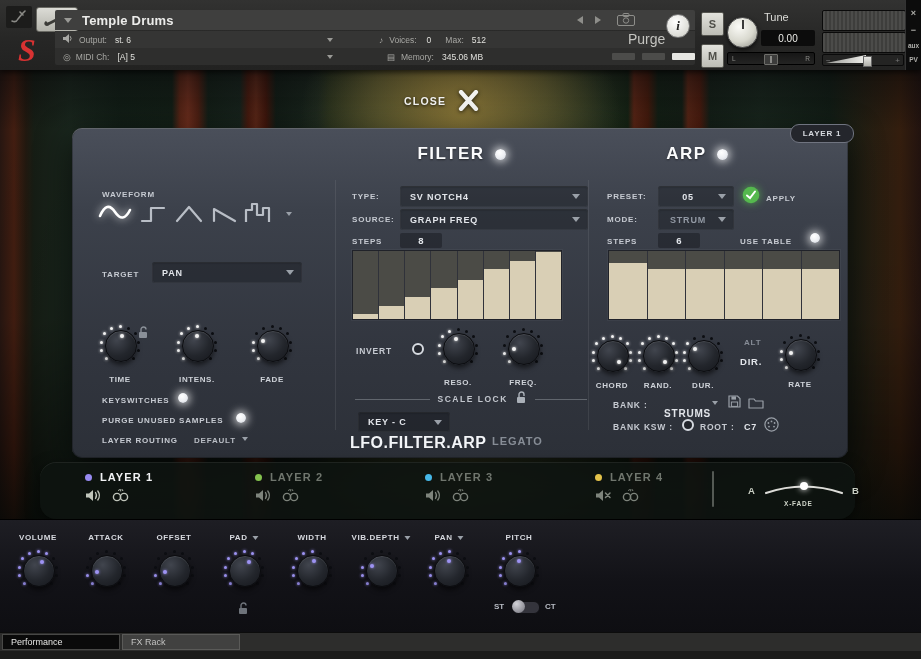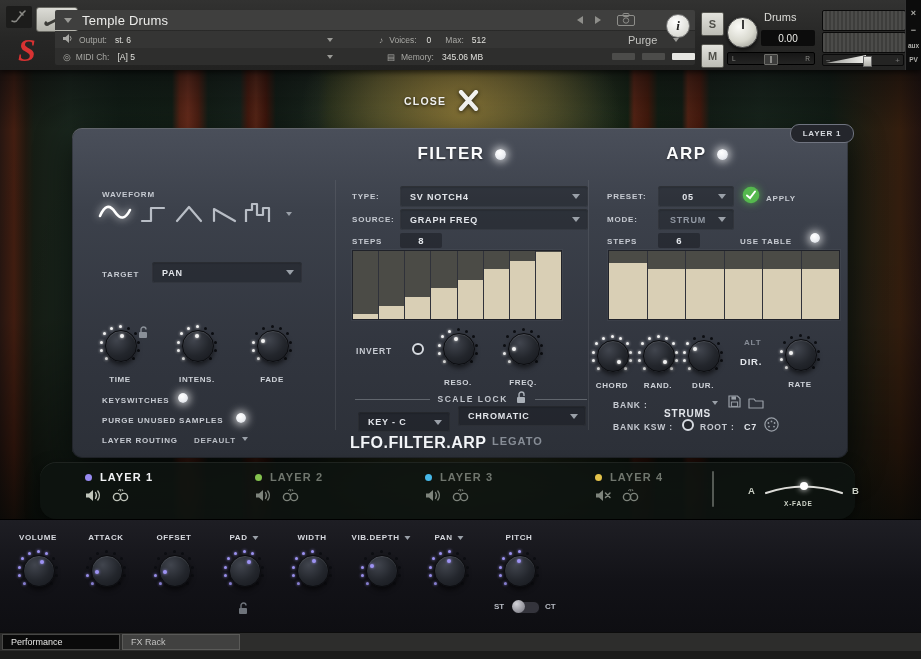--- a/index.html
+++ b/index.html
@@ -13,34 +13,34 @@
   .plugbox{position:absolute;left:6px;top:6px;width:26px;height:22px;background:#1c1c1b;border-radius:2px;
     display:flex;align-items:center;justify-content:center;}
   .wrenchbtn{position:absolute;left:36px;top:7px;width:40px;height:23px;border-radius:3px;
     background:linear-gradient(180deg,#dcdcd6,#b4b4ac);border:1px solid #6a6a64;
     display:flex;align-items:center;justify-content:center;}
   .slogo{position:absolute;left:4px;top:31px;width:46px;height:37px;display:flex;align-items:center;justify-content:center;}
   .hrow{position:absolute;left:55px;width:640px;display:flex;align-items:center;color:#b6b6b2;font-size:8.5px;}
   .rowtitle{top:10px;height:20px;background:#3f3f3e;border-radius:2px 2px 0 0;}
   .rowout{top:31px;height:17px;background:#353534;}
   .rowmidi{top:48px;height:17px;background:#2e2e2d;border-radius:0 0 2px 2px;}
-  .insttitle{font-size:13px;font-weight:normal;color:#ececea;letter-spacing:.2px;}
+  .insttitle{font-size:13px;font-weight:bold;color:#ececea;letter-spacing:.2px;}
   .hlabel{color:#a8a8a4;}
   .hval{color:#e0e0dc;}
   .tridown{width:0;height:0;border-left:4px solid transparent;border-right:4px solid transparent;border-top:5px solid #9a9a96;}
   .tridown.sm{border-left-width:3px;border-right-width:3px;border-top-width:4px;}
   .navtri{width:0;height:0;border-top:4px solid transparent;border-bottom:4px solid transparent;}
   .navtri.l{border-right:6px solid #8e8e8a;}
   .navtri.r{border-left:6px solid #8e8e8a;}
   .infobtn{position:absolute;left:666px;top:14px;width:22px;height:22px;border-radius:50%;
     background:radial-gradient(circle at 40% 32%,#ffffff,#dcdcd6 70%,#bcbcb4);border:1px solid #777;
     display:flex;align-items:center;justify-content:center;font-family:"Liberation Serif",serif;
     font-style:italic;font-weight:bold;font-size:13px;color:#222;z-index:3;}
-  .purgebox{position:absolute;left:612px;top:31px;width:83px;height:17px;display:flex;align-items:center;
-    font-size:11px;color:#c4c4c0;}
+  .purgebox{position:absolute;left:612px;top:31px;width:83px;height:17px;display:flex;align-items:flex-start;
+    font-size:14px;color:#c4c4c0;}
   .meters3{position:absolute;left:612px;top:53px;display:flex;gap:7px;}
   .meters3 i{width:23px;height:7px;border-radius:1px;}
   .smbtn{position:absolute;left:701px;width:21px;height:22px;border-radius:2px;
     background:linear-gradient(180deg,#e2e2dc,#bebeb6);border:1px solid #55554f;
     display:flex;align-items:center;justify-content:center;font-size:11px;font-weight:bold;color:#50504a;}
   .tuneknob{position:absolute;left:727px;top:17px;width:29px;height:29px;border-radius:50%;
     background:radial-gradient(circle at 38% 30%,#fbfbf7,#d8d8ce 55%,#a6a69e 85%,#8a8a82);
     border:1px solid #555;box-shadow:0 2px 4px rgba(0,0,0,.6);}
   .tuneknob::after{content:"";position:absolute;left:50%;top:2px;width:2px;height:9px;background:#3a3a3a;transform:translateX(-50%);}
   .tunelbl{position:absolute;left:764px;top:11px;font-size:11px;color:#dcdcd8;}
@@ -230,21 +230,21 @@
     <div class="meters3">
       <i style="background:#4c4c4a"></i>
         <i style="background:#4c4c4a"></i>
         <i style="background:#e6e6e2"></i>
     </div>
 
     <div class="smbtn" style="top:12px">S</div>
     <div class="smbtn" style="top:44px">M</div>
 
     <div class="tuneknob"></div>
-    <div class="tunelbl">Drums</div>
+    <div class="tunelbl">Tune</div>
     <div class="tuneval">0.00</div>
     <div class="panslider">
       <span>L</span>
       <span>R</span>
       <span class="panhandle"></span>
     </div>
 
     <div class="metbig" style="top:10px"></div>
     <div class="metbig" style="top:32px"></div>
     <div class="volslider">
@@ -459,24 +459,20 @@
       <span>
         <svg width="11" height="13" viewBox="0 0 11 13">
             <rect x="1" y="6" width="8" height="6" rx="1" fill="#aab0b8"></rect>
             <path d="M3 6 V3.5 A2.5 2.5 0 0 1 8 3.5 V5" fill="none" stroke="#aab0b8" stroke-width="1.4"></path>
           </svg>
       </span>
       <span class="ln" style="flex:0.7"></span>
     </div>
     <div class="dd" style="left:286px;top:284px;width:92px;height:20px">
       <span class="txt">KEY - C</span>
-      <span class="car"></span>
-    </div>
-    <div class="dd" style="left:386px;top:278px;width:128px;height:20px">
-      <span class="txt">CHROMATIC</span>
       <span class="car"></span>
     </div>
 
     <div class="ftab" style="left:278px;top:306px;font-size:16px;color:#f3f5f8;letter-spacing:.5px">LFO.FILTER.ARP</div>
     <div class="ftab" style="left:420px;top:307px;font-size:11px;color:#878d96;letter-spacing:1px">LEGATO</div>
 
     <div class="sectitle" style="left:505px;top:16px;width:240px">
       <span class="t">ARP</span>
         <span class="led"></span>
     </div>

